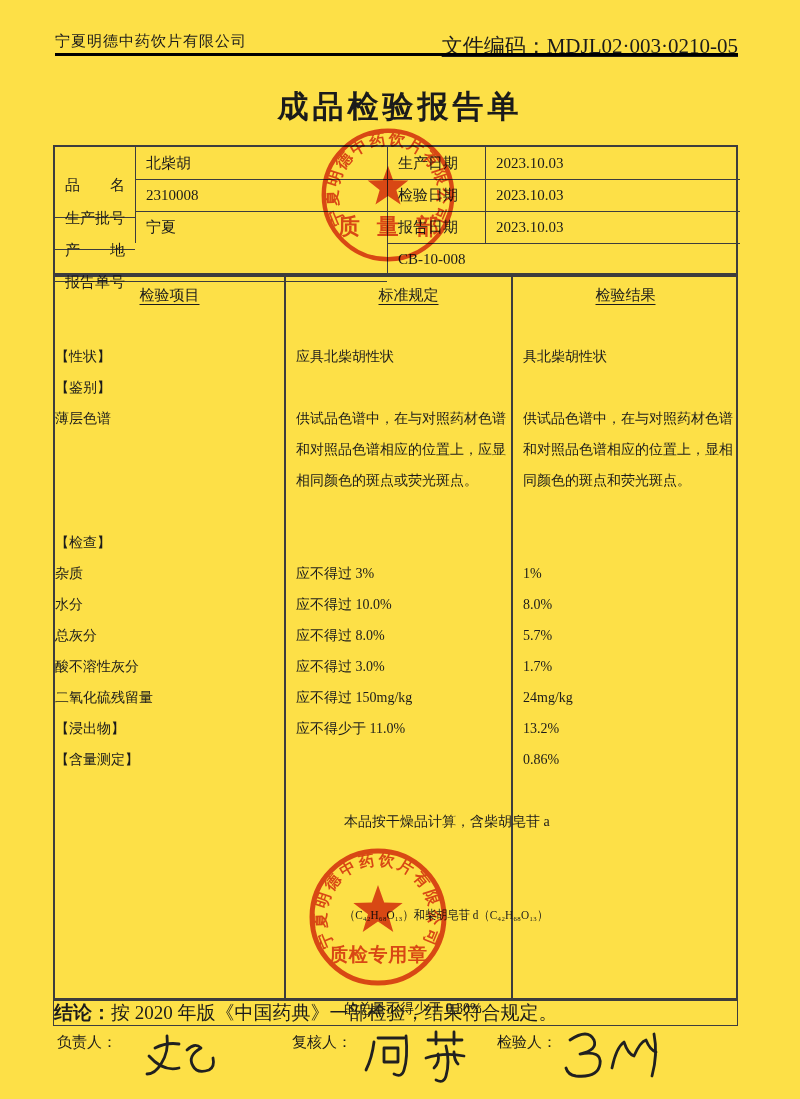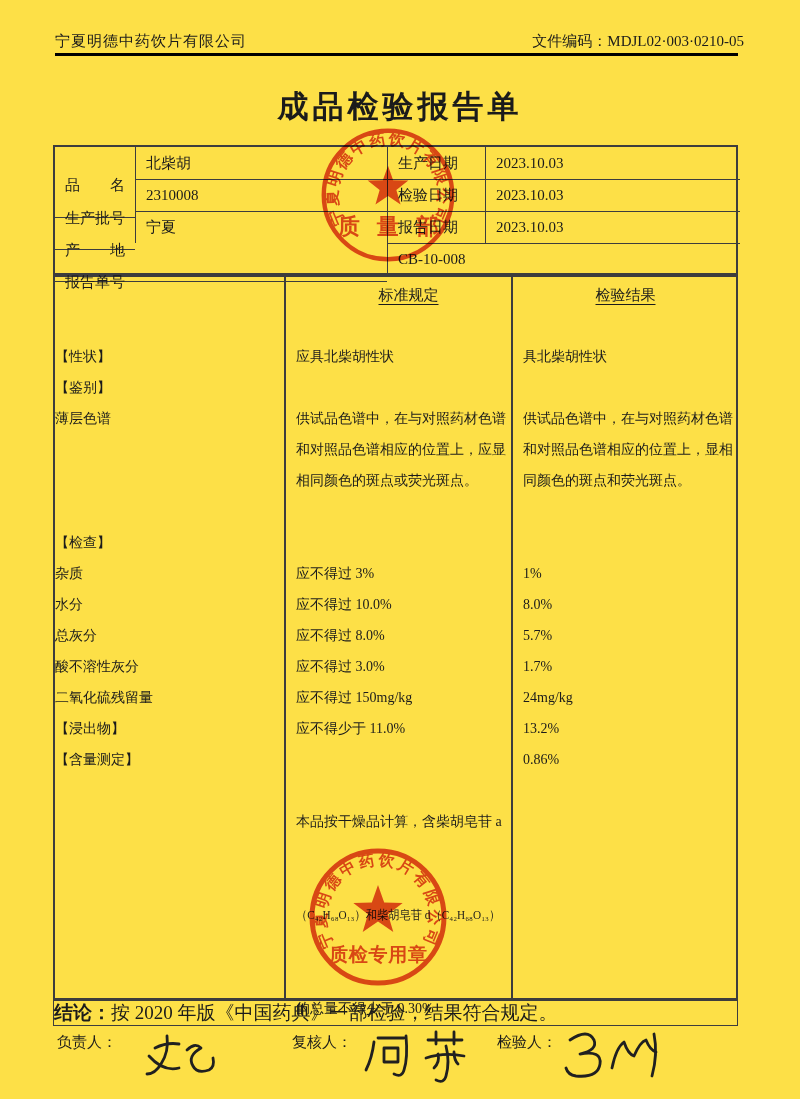--- a/index.html
+++ b/index.html
@@ -6,21 +6,21 @@
   body { background:#888; }
   .page {
     position:relative; width:800px; height:1099px; margin:0 auto;
     background:#fde047; color:#1b1b1b; overflow:hidden;
     font-family:"Liberation Serif","DejaVu Serif",serif;
   }
   .abs { position:absolute; }
 
   
   .lh-company { left:55px; top:32px; font-size:15px; letter-spacing:1px; }
-  .lh-code    { right:56px; top:32px; font-size:15px; }
+  .lh-code    { right:62px; top:32px; font-size:21px;text-decoration:underline; }
   .head-rule  { left:55px; top:53px; width:683px; height:3px; background:#000; }
 
   .report-title {
     left:0; top:86px; width:100%; text-align:center;
     font-size:31px; font-weight:bold; letter-spacing:4px;
   }
 
   
   .info-table {
     left:53px; top:145px; width:685px;
@@ -51,21 +51,21 @@
   .ch1 { left:0;   width:229px; }
   .ch2 { left:229px; width:249px; }
   .ch3 { left:456px; width:229px; }
   .trow { position:absolute; left:0; width:100%; }
   .cell {
     position:absolute; top:0; white-space:pre;
     font-size:14px; line-height:31px;
   }
   .tc1 { left:0; } .tc2 { left:241px; } .tc3 { left:468px; }
   .squeeze { font-size:12.5px; transform:scaleX(0.9); transform-origin:left center; display:inline-block; }
-  .fline { white-space:pre; line-height:31px; }
+  .fline { white-space:pre; line-height:31px;margin-left:48px; }
 
   
   .stamp { position:absolute; mix-blend-mode:multiply; opacity:0.93; }
   .stamp text { font-family:"Liberation Serif","DejaVu Serif",serif; font-weight:bold; }
 
   
   .conclusion-box {
     left:53px; top:1000px; width:685px; height:26px;
     border:1.5px solid #3d3d3d; display:flex; align-items:center;
     padding-left:0; font-size:19px;
@@ -106,20 +106,21 @@
     <div class="info-cell">2023.10.03</div>
 
     <div class="info-cell c1 span2a">报告单号</div>
     <div class="info-cell span2b">CB-10-008</div>
   </div>
 
   <div class="abs insp-table">
     <div class="vline vl1"></div>
     <div class="vline vl2"></div>
 
+    <div class="col-head ch1">检验项目</div>
     <div class="col-head ch2">标准规定</div>
     <div class="col-head ch3">检验结果</div>
 
     <div class="trow" style="top:66px">
       <div class="cell tc1">【性状】</div>
       <div class="cell tc2">应具北柴胡性状</div>
       <div class="cell tc3">具北柴胡性状</div>
     </div>
     <div class="trow" style="top:97px">
       <div class="cell tc1">【鉴别】</div>

